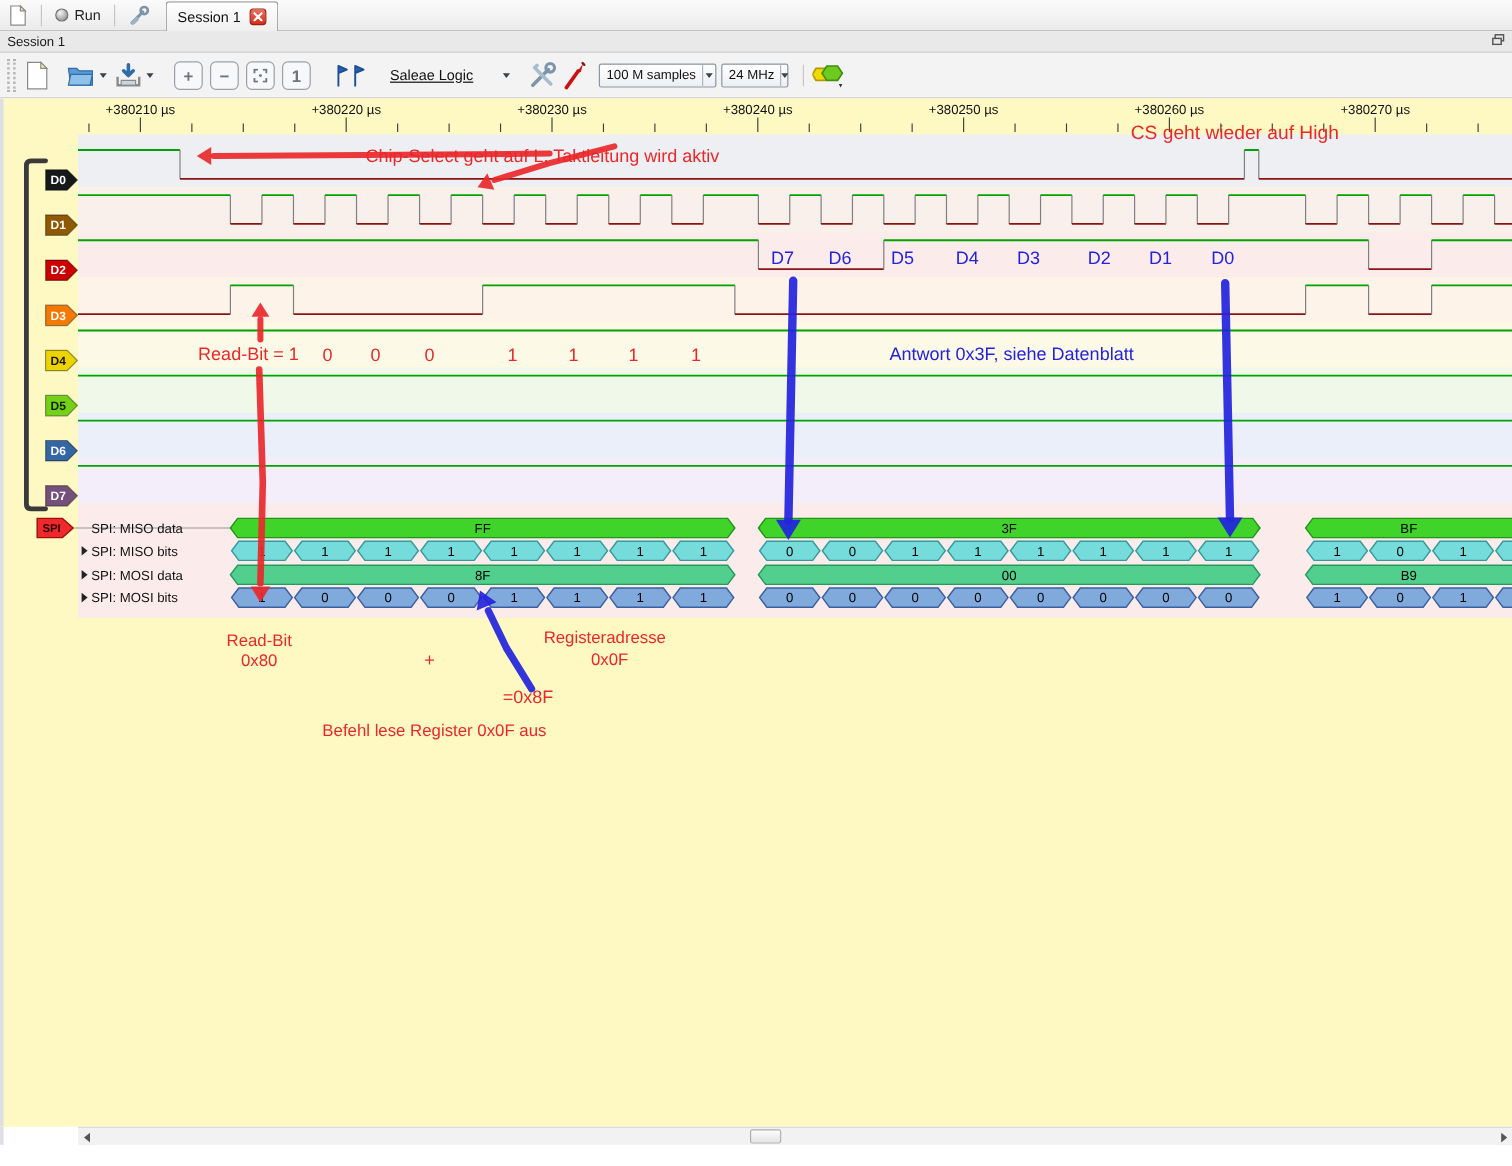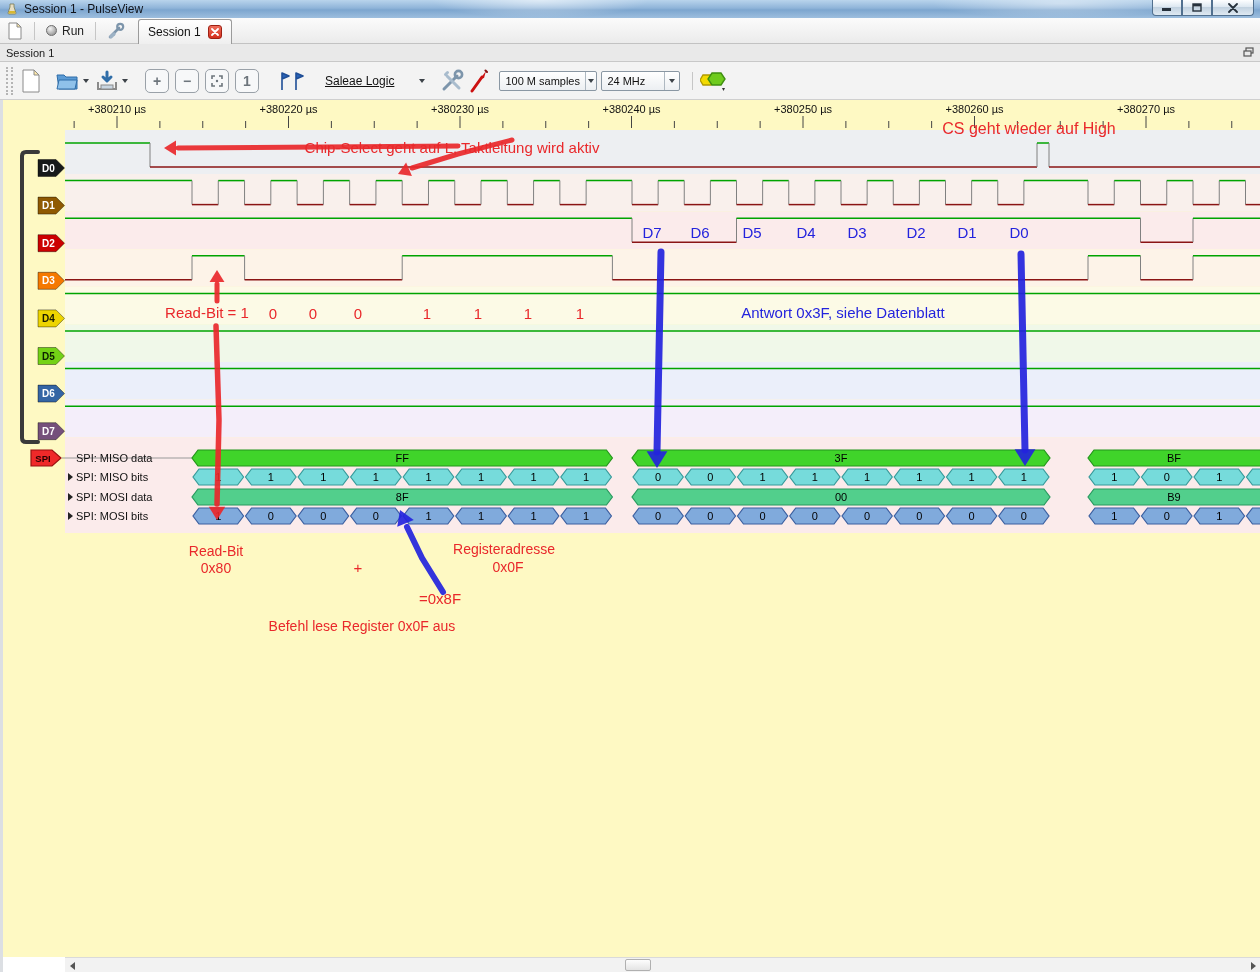--- a/index.html
+++ b/index.html
@@ -81,47 +81,20 @@
   .tri-r { width:0; height:0; border-top:4px solid transparent; border-bottom:4px solid transparent;
     border-left:5px solid #555; }
   .hs-thumb { position:absolute; left:560px; top:1px; width:26px; height:12px;
     background:linear-gradient(180deg,#fdfdfd,#e4e4e4); border:1px solid #b0b0b0; border-radius:2px; }
 </style>
 </head>
 <body>
 
 <div class="app">
 
-  <div class="titlebar">
-    <span class="app-icon">
-      <svg width="12" height="12" viewBox="0 0 12 12">
-          <path d="M4,1 h4 v3 l2,6 a1,1 0 0 1 -1,1 h-6 a1,1 0 0 1 -1,-1 l2,-6 z" fill="#e8dfc4" stroke="#7a7a52" stroke-width="0.8"></path>
-          <path d="M3.2,8 h5.6 l0.8,2.4 h-7.2 z" fill="#d8b830"></path>
-        </svg>
-    </span>
-    <span class="title">Session 1 - PulseView</span>
-    <div class="winbtns">
-      <div class="wbtn first">
-        <svg width="10" height="9" viewBox="0 0 10 9">
-            <rect x="0" y="5" width="9" height="3" fill="#26313c"></rect>
-          </svg>
-      </div>
-      <div class="wbtn">
-        <svg width="11" height="10" viewBox="0 0 11 10">
-            <rect x="1" y="1" width="8" height="7" fill="none" stroke="#26313c" stroke-width="1.4"></rect>
-            <rect x="1" y="1" width="8" height="2.4" fill="#26313c"></rect>
-          </svg>
-      </div>
-      <div class="wbtn close">
-        <svg width="11" height="10" viewBox="0 0 11 10">
-            <path d="M1,1 L9,9 M9,1 L1,9" stroke="#26313c" stroke-width="1.8" stroke-linecap="round"></path>
-          </svg>
-      </div>
-    </div>
-  </div>
 
   <div class="tabbar">
     <button class="tbtn">
       <svg width="16" height="18" viewBox="0 0 16 18">
           <path d="M2,1 h8 l4,4 v12 h-12 z" fill="#ffffff" stroke="#8a8a8a"></path>
           <path d="M10,1 l4,4 h-4 z" fill="#ffe9a8" stroke="#8a8a8a"></path>
         </svg>
     </button>
     <div class="vsep"></div>
     <button class="tbtn run">
@@ -225,21 +198,21 @@
         </svg>
     </button>
     <div class="gap8"></div>
     <div class="combo" style="width:98px">
       <span class="lbl">100 M samples</span>
       <span class="cbox">
           <span class="caret" style="margin:0"></span>
         </span>
     </div>
     <div style="width:4px"></div>
-    <div class="combo" style="width:79px">
+    <div class="combo" style="width:56px">
       <span class="lbl">24 MHz</span>
       <span class="cbox">
           <span class="caret" style="margin:0"></span>
         </span>
     </div>
     <div class="gap8"></div>
     <div class="vsep"></div>
     <button class="ibtn">
       <svg width="28" height="24" viewBox="0 0 28 24">
           <path d="M3,6 h8 l3,5 -3,5 h-8 l-3,-5 z" fill="#f2da00" stroke="#b09a00" stroke-width="1.4"></path>

